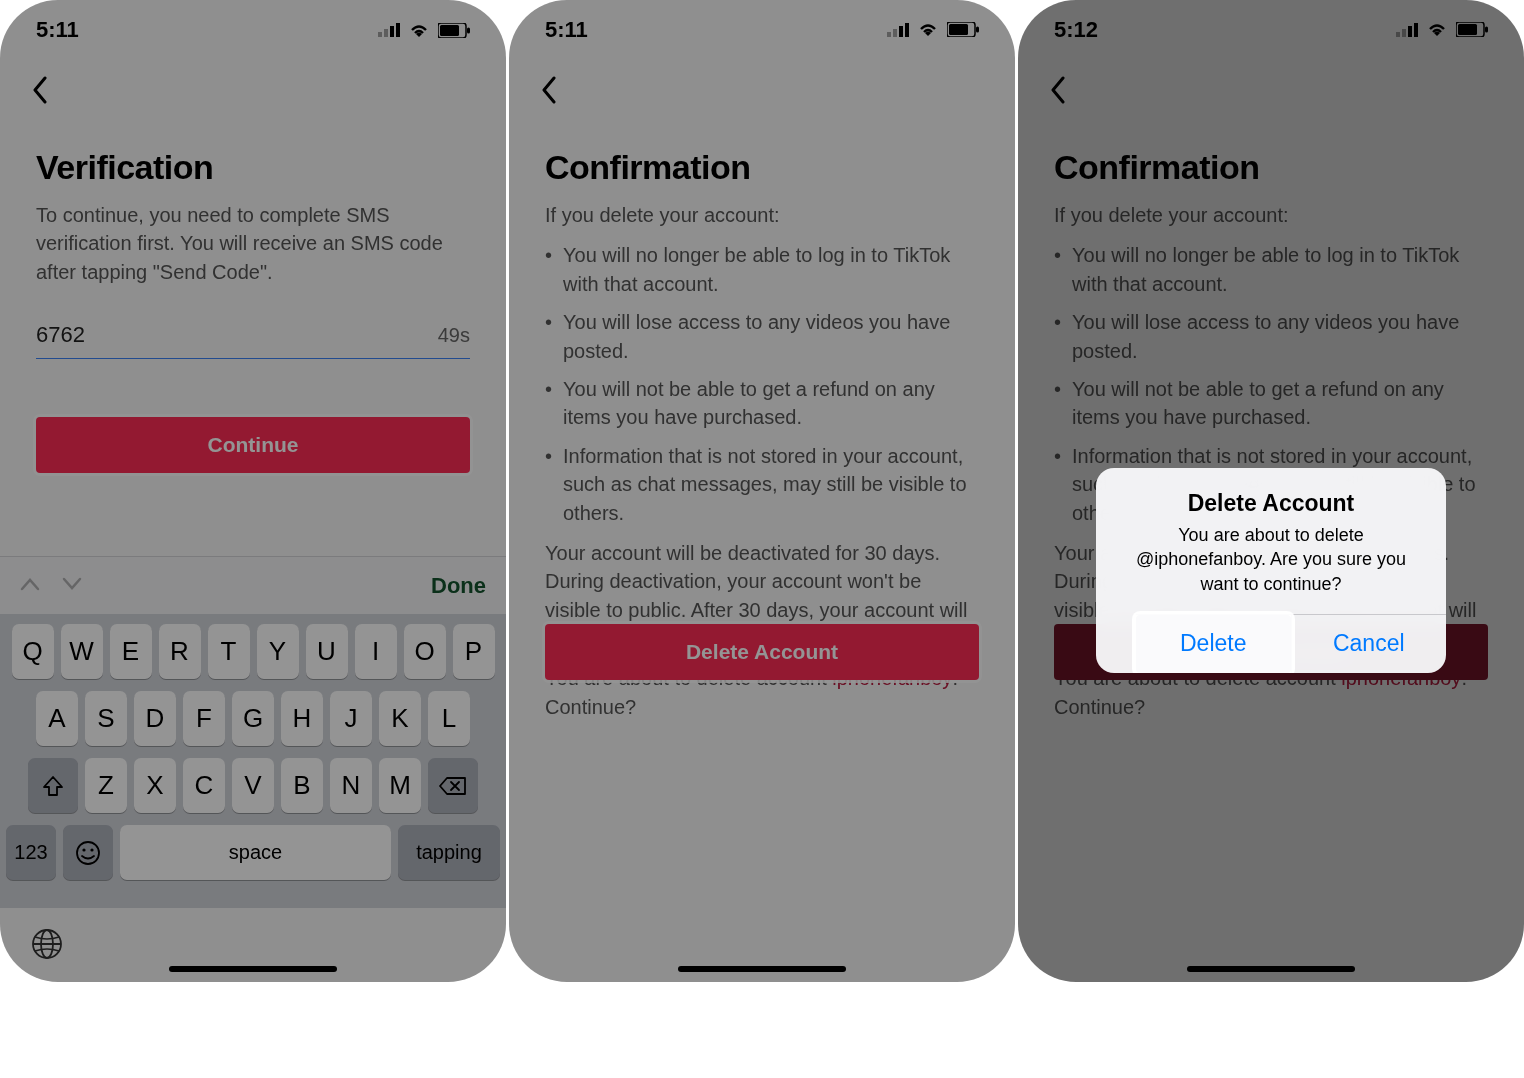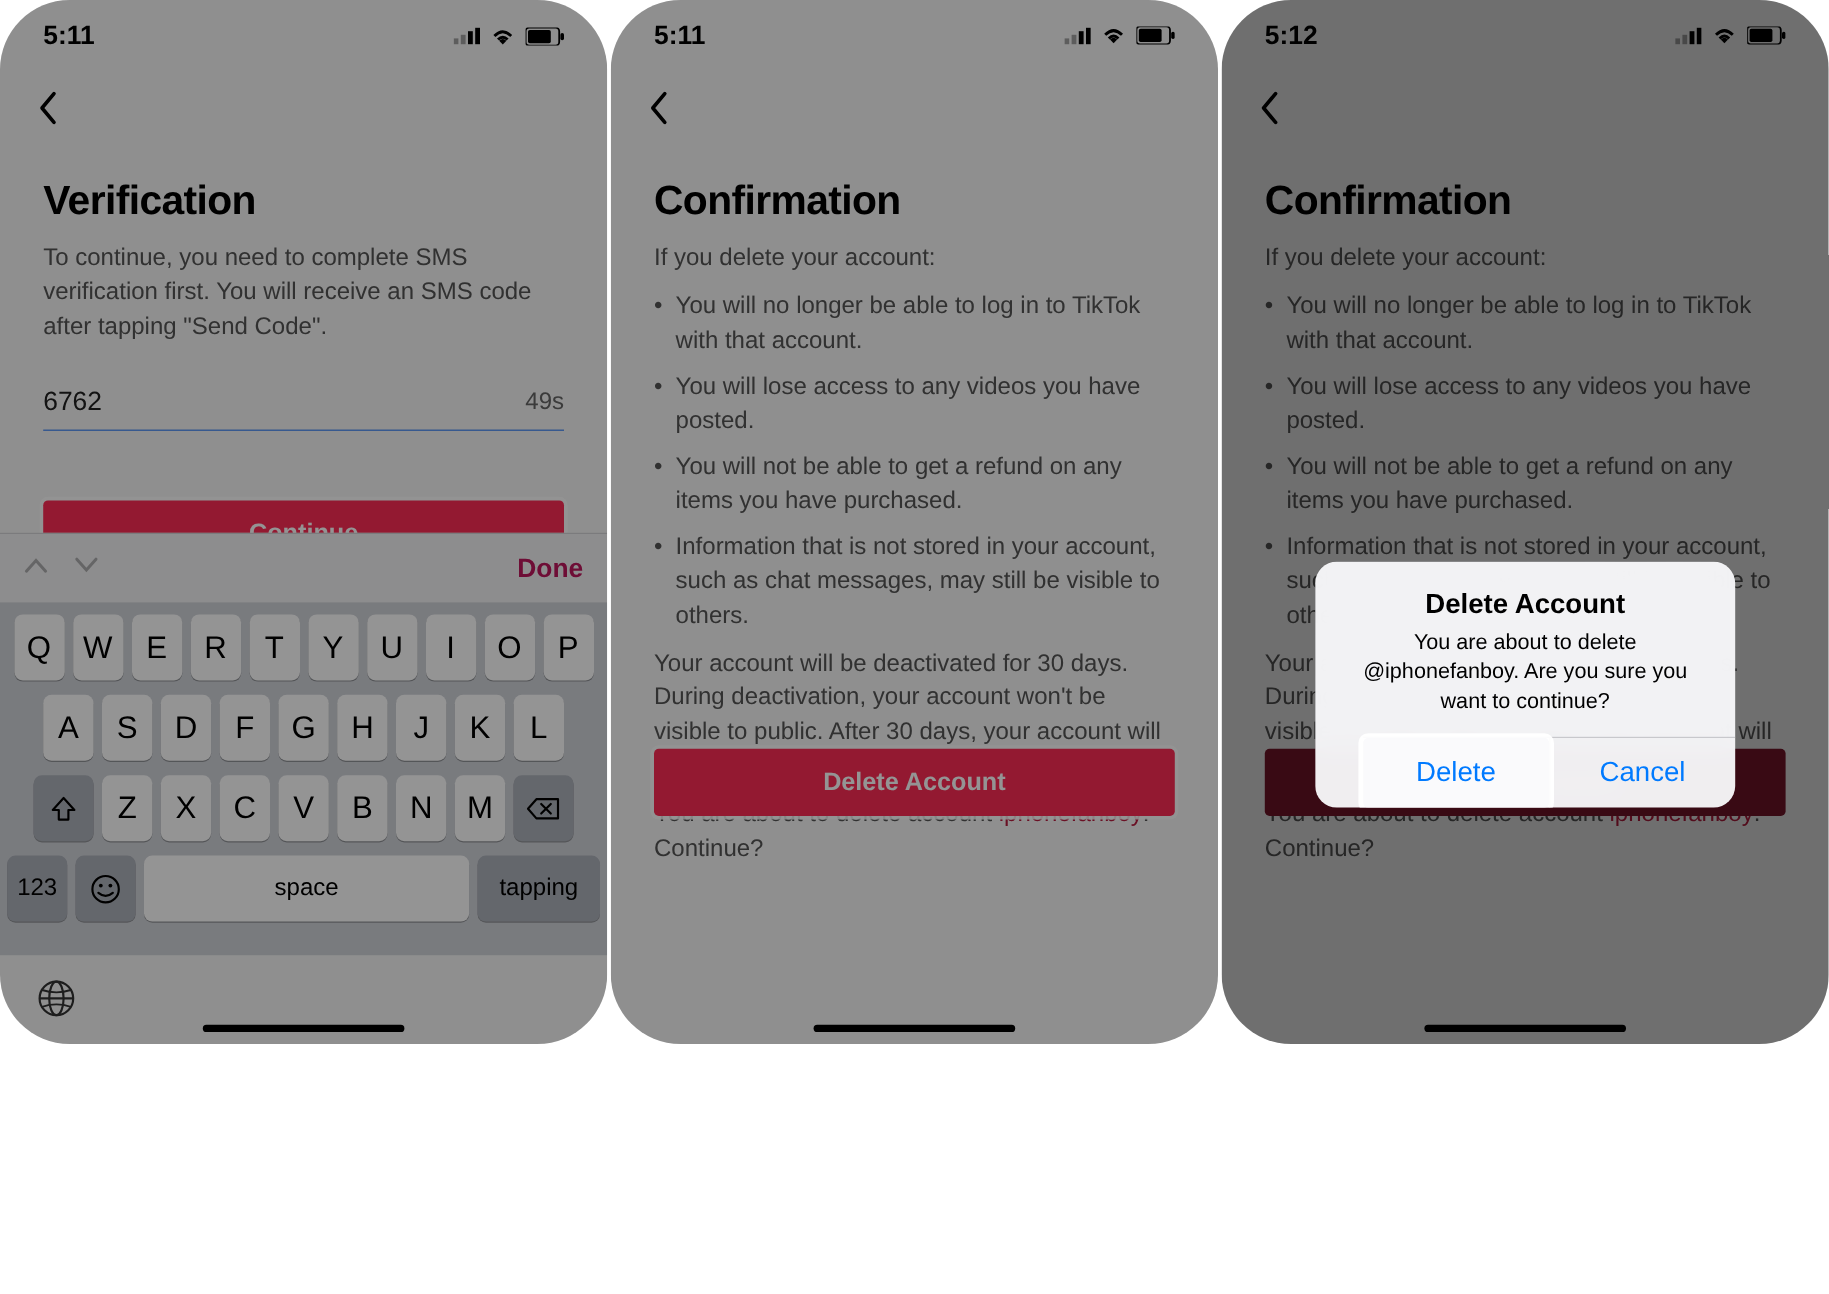--- a/index.html
+++ b/index.html
@@ -1,19 +1,19 @@
 <!DOCTYPE html>
 <html><head>
 <meta charset="utf-8">
 <style>
   * { box-sizing: border-box; margin: 0; padding: 0; }
   html, body { width: 1524px; height: 1078px; font-family: -apple-system, "Helvetica Neue", Arial, sans-serif; }
   body { display: flex; background: #ffffff; }
 
-  .phone { position: relative; width: 506px; height: 870px; background: #f6f6f6; border-radius: 58px; overflow: hidden; }
+  .phone { position: relative; width: 506px; height: 982px; background: #f6f6f6; border-radius: 58px; overflow: hidden; }
   .gap { width: 3px; height: 1078px; background: #ffffff; }
 
   .dim { position: absolute; inset: 0; background: rgba(0,0,0,.42); z-index: 5; pointer-events: none; }
   .dim-heavy { position: absolute; inset: 0; background: rgba(0,0,0,.55); z-index: 5; pointer-events: none; }
 
   
   .statusbar { position: absolute; top: 0; left: 0; right: 0; height: 60px; display: flex; align-items: center; justify-content: space-between; padding: 0 36px; font-size: 22px; font-weight: 600; color: #000; z-index: 2; }
   .status-icons { display: flex; align-items: center; gap: 8px; }
   .signal svg, .wifi svg, .battery svg { display: block; }
 
@@ -39,21 +39,21 @@
   .primary-hl { position: relative; z-index: 10; box-shadow: 0 0 0 3px rgba(255,255,255,.85); }
   .btn-s1 { margin-top: 58px; }
   .btn-s2 { position:absolute; left:36px; right:36px; top:624px; z-index:2; }
   .btn-s3 { position:absolute; left:36px; right:36px; top:624px; z-index:2; background:#7f172d; }
 
   
   .kb-wrap { position:absolute; bottom:0; left:0; right:0; z-index:2; }
   .kb-bar { height:58px; background:#f3f3f5; display:flex; align-items:center; justify-content:space-between; padding:0 20px; border-top:1px solid #d4d4d8; }
   .caret-btn { display:flex; gap:22px; }
   .caret-btn svg { opacity:.35; }
-  .done { color:#be185d; font-size:22px; font-weight:600;margin-left:16px; }
+  .done { color:#14532d; font-size:22px; font-weight:600;margin-left:16px; }
   .kb { background:#d1d4da; padding:10px 6px 16px 6px; }
   .krow { display:flex; justify-content:center; gap:7px; margin-bottom:12px; }
   .key { width:42px; height:55px; background:#fff; border-radius:7px; display:flex; align-items:center; justify-content:center; font-size:26px; color:#000; box-shadow:0 1px 0 rgba(0,0,0,.3); }
   .key-md { width:50px; background:#adb1ba; }
   .key-sp { flex:1; background:#fff; font-size:20px; }
   .key-fn { width:102px; background:#adb1ba; font-size:20px; }
   .key-123 { width:50px; background:#adb1ba; font-size:20px; }
   .kb-bot { height:74px; display:flex; align-items:center; padding:0 30px; }
   .globe { width:36px; height:36px; }
   .home-ind { position:absolute; bottom:10px; left:50%; transform:translateX(-50%); width:168px; height:6px; background:#000; border-radius:4px; z-index:3; }

